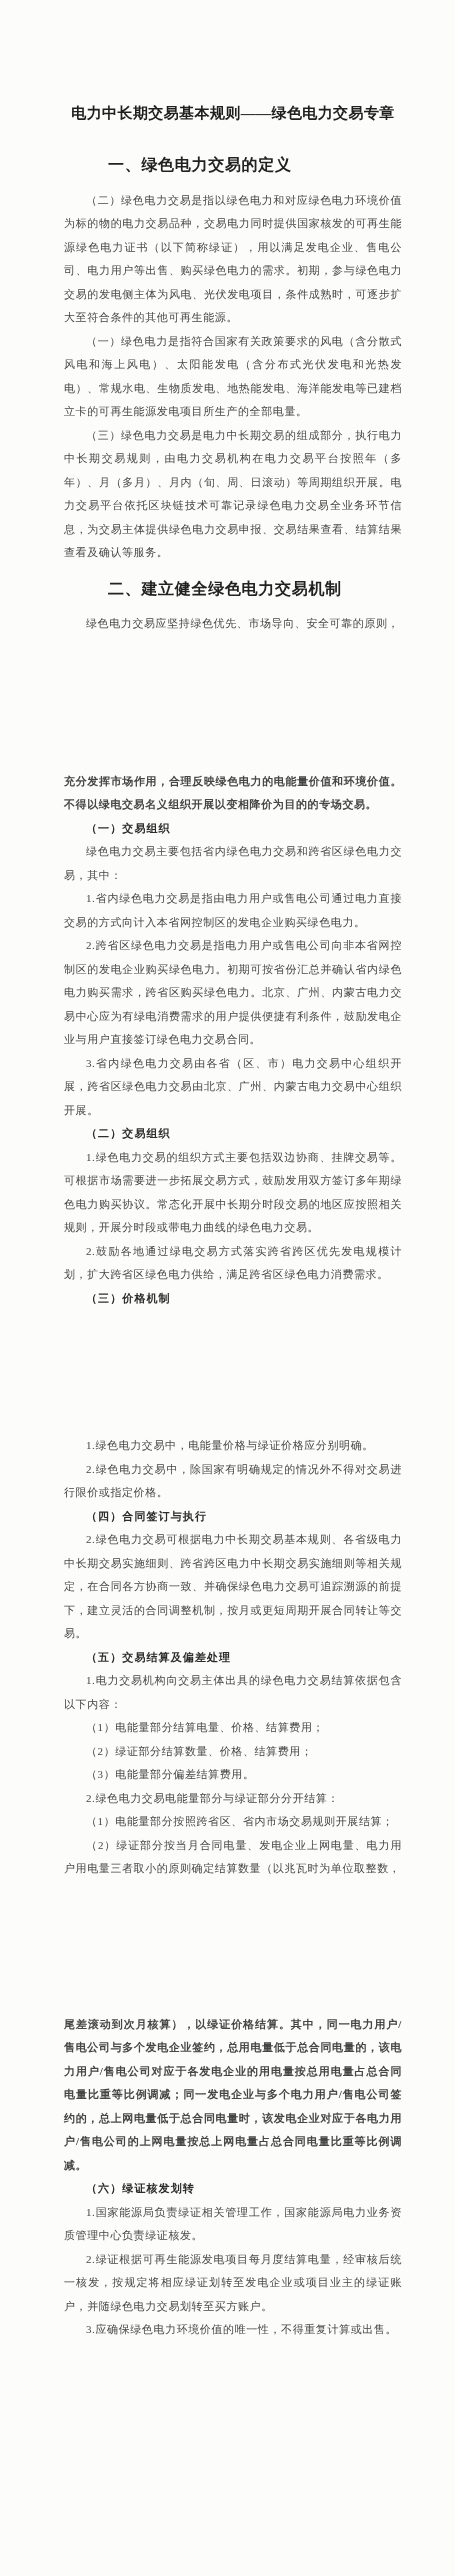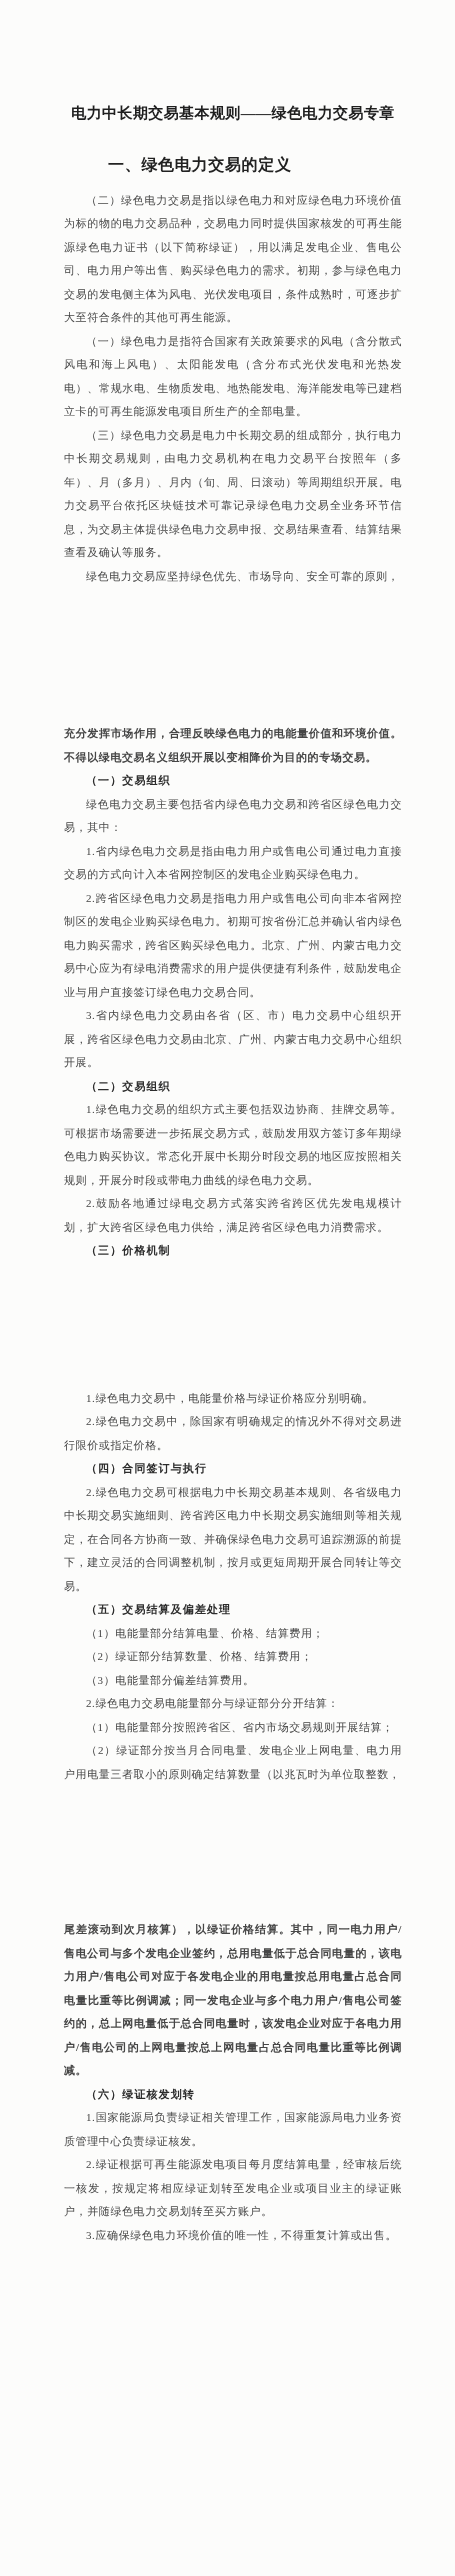--- a/index.html
+++ b/index.html
@@ -67,20 +67,21 @@
 
 <div class="page">
 
   <h1 class="doc-title">电力中长期交易基本规则——绿色电力交易专章</h1>
 
   <h2 class="h1">一、绿色电力交易的定义</h2>
   <p class="body-p">（二）绿色电力交易是指以绿色电力和对应绿色电力环境价值为标的物的电力交易品种，交易电力同时提供国家核发的可再生能源绿色电力证书（以下简称绿证），用以满足发电企业、售电公司、电力用户等出售、购买绿色电力的需求。初期，参与绿色电力交易的发电侧主体为风电、光伏发电项目，条件成熟时，可逐步扩大至符合条件的其他可再生能源。</p>
   <p class="body-p">（一）绿色电力是指符合国家有关政策要求的风电（含分散式风电和海上风电）、太阳能发电（含分布式光伏发电和光热发电）、常规水电、生物质发电、地热能发电、海洋能发电等已建档立卡的可再生能源发电项目所生产的全部电量。</p>
   <p class="body-p">（三）绿色电力交易是电力中长期交易的组成部分，执行电力中长期交易规则，由电力交易机构在电力交易平台按照年（多年）、月（多月）、月内（旬、周、日滚动）等周期组织开展。电力交易平台依托区块链技术可靠记录绿色电力交易全业务环节信息，为交易主体提供绿色电力交易申报、交易结果查看、结算结果查看及确认等服务。</p>
 
+  <h2 class="h1">二、建立健全绿色电力交易机制</h2>
   <p class="body-p">绿色电力交易应坚持绿色优先、市场导向、安全可靠的原则，</p>
 
   <div class="gap-1"></div>
 
   <p class="body-p body-cont">充分发挥市场作用，合理反映绿色电力的电能量价值和环境价值。不得以绿电交易名义组织开展以变相降价为目的的专场交易。</p>
 
   <h3 class="h2">（一）交易组织</h3>
   <p class="body-p">绿色电力交易主要包括省内绿色电力交易和跨省区绿色电力交易，其中：</p>
   <p class="body-p">1.省内绿色电力交易是指由电力用户或售电公司通过电力直接交易的方式向计入本省网控制区的发电企业购买绿色电力。</p>
   <p class="body-p">2.跨省区绿色电力交易是指电力用户或售电公司向非本省网控制区的发电企业购买绿色电力。初期可按省份汇总并确认省内绿色电力购买需求，跨省区购买绿色电力。北京、广州、内蒙古电力交易中心应为有绿电消费需求的用户提供便捷有利条件，鼓励发电企业与用户直接签订绿色电力交易合同。</p>
@@ -94,20 +95,21 @@
 
   <div class="gap-2"></div>
 
   <p class="body-p">1.绿色电力交易中，电能量价格与绿证价格应分别明确。</p>
   <p class="body-p">2.绿色电力交易中，除国家有明确规定的情况外不得对交易进行限价或指定价格。</p>
 
   <h3 class="h2">（四）合同签订与执行</h3>
   <p class="body-p">2.绿色电力交易可根据电力中长期交易基本规则、各省级电力中长期交易实施细则、跨省跨区电力中长期交易实施细则等相关规定，在合同各方协商一致、并确保绿色电力交易可追踪溯源的前提下，建立灵活的合同调整机制，按月或更短周期开展合同转让等交易。</p>
 
   <h3 class="h2">（五）交易结算及偏差处理</h3>
+  <p class="body-p">1.电力交易机构向交易主体出具的绿色电力交易结算依据包含以下内容：</p>
   <p class="body-p">（1）电能量部分结算电量、价格、结算费用；</p>
   <p class="body-p">（2）绿证部分结算数量、价格、结算费用；</p>
   <p class="body-p">（3）电能量部分偏差结算费用。</p>
   <p class="body-p">2.绿色电力交易电能量部分与绿证部分分开结算：</p>
   <p class="body-p">（1）电能量部分按照跨省区、省内市场交易规则开展结算；</p>
   <p class="body-p">（2）绿证部分按当月合同电量、发电企业上网电量、电力用户用电量三者取小的原则确定结算数量（以兆瓦时为单位取整数，</p>
 
   <div class="gap-3"></div>
 
   <p class="body-p body-cont">尾差滚动到次月核算），以绿证价格结算。其中，同一电力用户/售电公司与多个发电企业签约，总用电量低于总合同电量的，该电力用户/售电公司对应于各发电企业的用电量按总用电量占总合同电量比重等比例调减；同一发电企业与多个电力用户/售电公司签约的，总上网电量低于总合同电量时，该发电企业对应于各电力用户/售电公司的上网电量按总上网电量占总合同电量比重等比例调减。</p>

